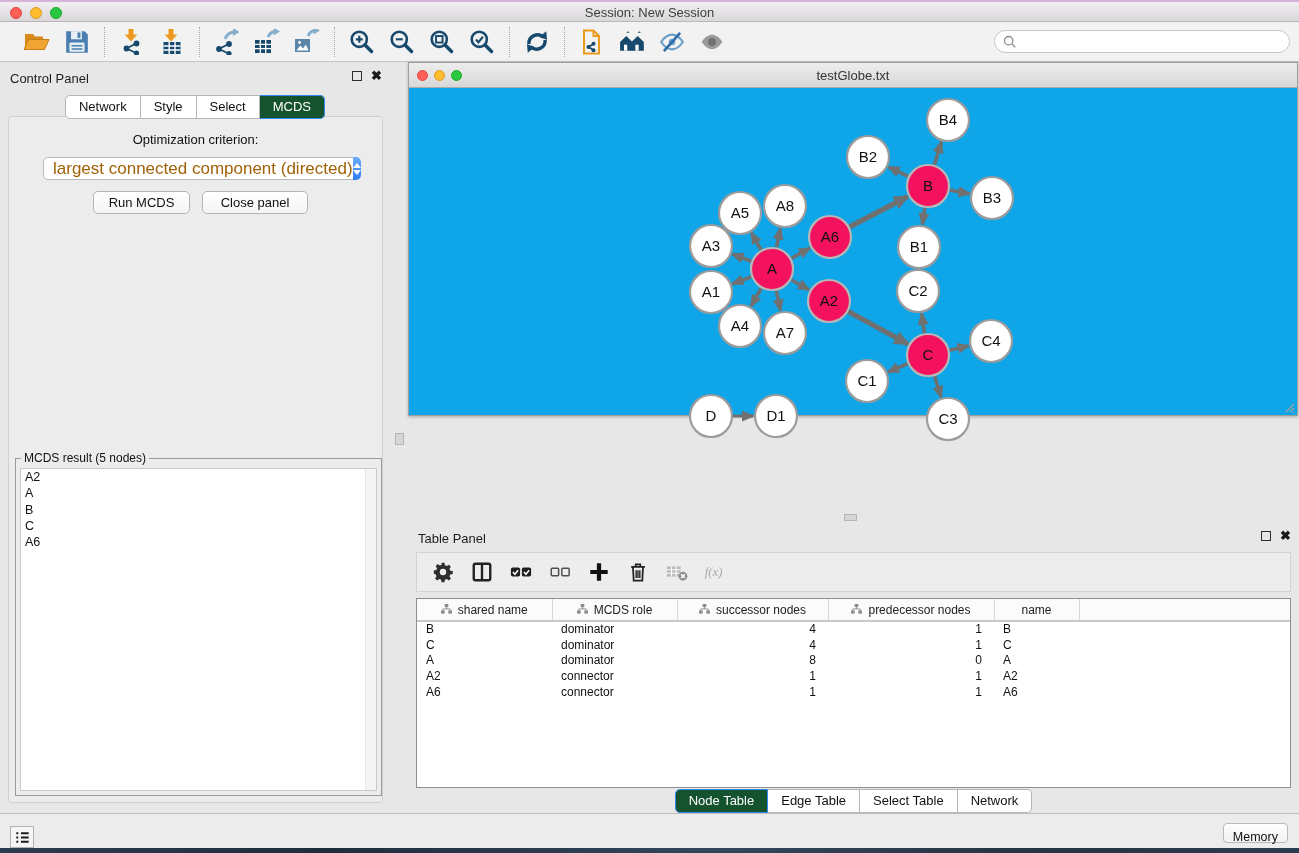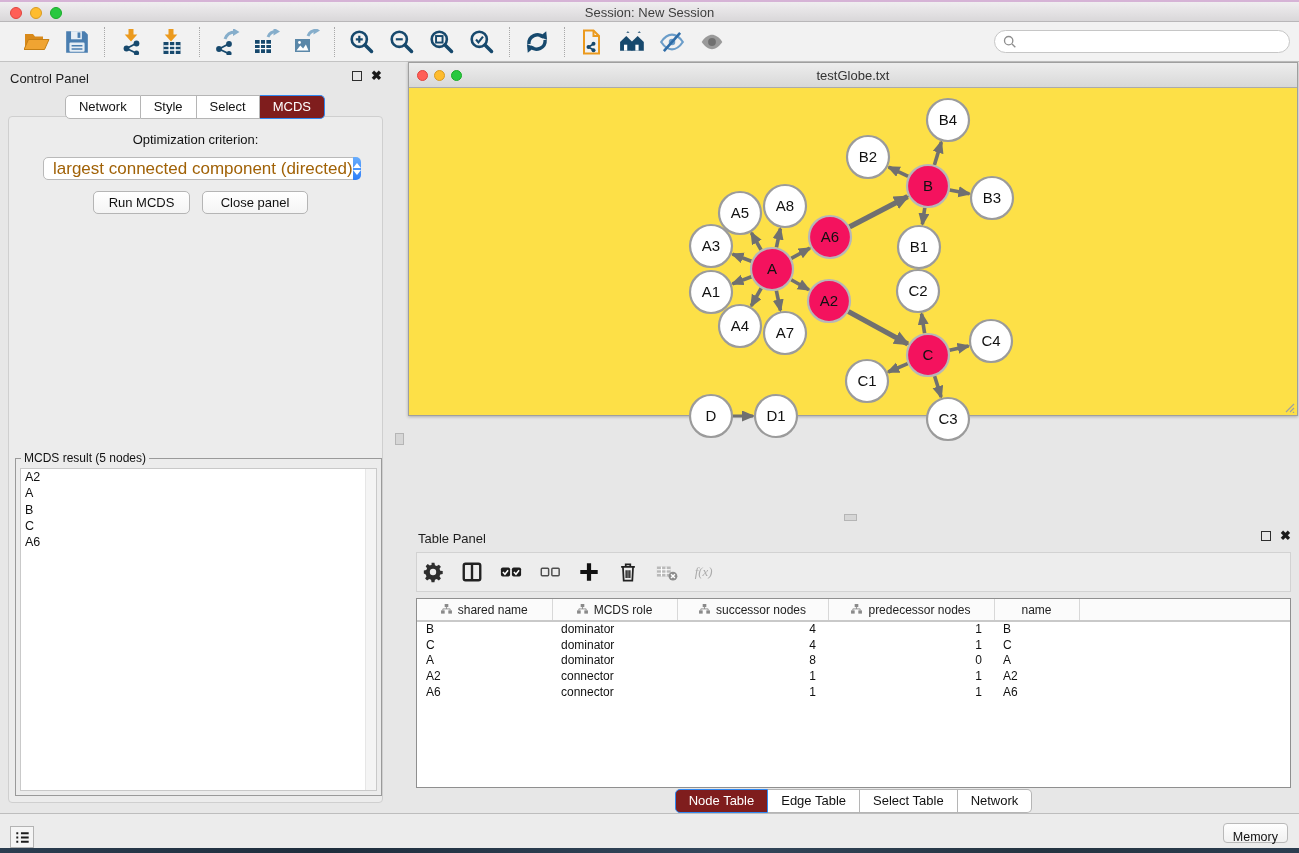--- a/index.html
+++ b/index.html
@@ -38,21 +38,21 @@
   .panel-header-title { position:absolute; left:10px; top:9px; font-size:13px; color:#1d1d1d; }
   .panel-icons { position:absolute; right:8px; top:9px; display:flex; gap:9px; align-items:center; }
   .float-icon { width:10px; height:10px; border:1.5px solid #2e2e2e; display:inline-block; }
   .close-icon { font-size:13px; font-weight:bold; color:#1a1a1a; line-height:10px; }
   .tabrow { position:absolute; left:0; right:0; display:flex; justify-content:center; z-index:3; }
   #control-panel .tabrow { top:33px; }
   .tab { font-size:13px; padding:3px 13px 4px; background:#fff; color:#111;
     border:1px solid #b5b5b5; border-left-width:0; }
   .tab:first-child { border-left-width:1px; border-radius:5px 0 0 5px; }
   .tab:last-child { border-radius:0 5px 5px 0; }
-  .tab.active { background:#7f1d1d; border-color:#3089f2; color:#fff; }
+  .tab.active { background:#14532d; border-color:#3089f2; color:#fff; }
   #cp-content { position:absolute; left:8px; top:54px; width:375px; height:687px;
     background:#ececec; border:1px solid #cfcfcf; border-radius:4px; }
   #opt-label { position:absolute; left:0; right:0; top:15px; text-align:center; font-size:13px; color:#111; }
   #criterion { position:absolute; left:34px; top:40px; width:314px; height:23px; background:#fff;
     border:1px solid #b9b9b9; border-radius:5px; display:flex; align-items:center; }
   #criterion .val { flex:1; font-size:17px; padding-left:9px; color:#a16207; white-space:nowrap; }
   #criterion .stepper { width:20px; height:23px; margin-right:-1px; border-radius:0 5px 5px 0;
     background:linear-gradient(#69adfc,#2e7ef8); display:flex; flex-direction:column;
     align-items:center; justify-content:center; gap:2px; }
   .chev-up { width:0; height:0; border-left:4px solid transparent; border-right:4px solid transparent;
@@ -70,38 +70,38 @@
     font-size:12px; color:#111; }
   #result-list { position:absolute; left:4px; right:4px; top:9px; bottom:4px; background:#fff;
     border:1px solid #c9c9c9; overflow:hidden; }
   #result-list .sbtrack { position:absolute; right:0; top:0; bottom:0; width:11px;
     background:#f4f4f4; border-left:1px solid #e6e6e6; }
   .result-item { font-size:12.5px; color:#111; line-height:16.3px; padding-left:4px; }
   .result-item:first-child { padding-top:2px; }
 
   
   #net-window { position:absolute; left:408px; top:62px; width:890px; height:354px;
-    background:#fde047; border:1px solid #9f9f9f; box-shadow:0 1px 3px rgba(0,0,0,.25); }
+    background:#0ea5e9; border:1px solid #9f9f9f; box-shadow:0 1px 3px rgba(0,0,0,.25); }
   #net-titlebar { position:absolute; left:0; top:0; right:0; height:25px;
     background:linear-gradient(#ededed,#d8d8d8); border-bottom:1px solid #ababab; }
   #net-titlebar .lights { top:7px; left:8px; gap:6px; }
   #net-titlebar .light { width:11px; height:11px; }
   #net-title { position:absolute; left:0; right:0; top:5px; text-align:center; font-size:13px; color:#333; }
   #network-canvas { position:absolute; left:0; top:25px; }
   #net-grip { position:absolute; right:2px; bottom:2px; width:12px; height:12px; }
 
   .divider-handle { position:absolute; background:#d6d6d6; border:1px solid #b5b5b5; }
   #v-handle { left:395px; top:433px; width:9px; height:12px; }
   #h-handle { left:844px; top:514px; width:13px; height:7px; }
 
   
   #table-panel { position:absolute; left:408px; top:522px; width:891px; height:291px; }
   #tp-toolbar { position:absolute; left:8px; right:8px; top:30px; height:40px;
     background:#ededed; border:1px solid #d2d2d2; display:flex; align-items:center;
-    gap:16px; padding-left:4px; }
+    gap:16px; padding-left:14px; }
   .tpicon { width:23px; height:23px; display:flex; align-items:center; justify-content:center; }
   .tpicon svg { width:22px; height:22px; }
   .tpicon.wide svg { width:34px; }
   #tp-table-wrap { position:absolute; left:8px; right:8px; top:76px; height:190px;
     background:#fff; border:1px solid #8f8f8f; overflow:hidden; }
   table { border-collapse:collapse; table-layout:fixed; width:100%; }
   th { height:22px; font-weight:normal; font-size:12px; color:#222; background:#fbfbfb;
     border-right:1px solid #d8d8d8; border-bottom:2px solid #c9c9c9; white-space:nowrap; }
   th .th-inner { display:flex; align-items:center; justify-content:center; gap:6px; }
   th svg { width:11px; height:10px; }

